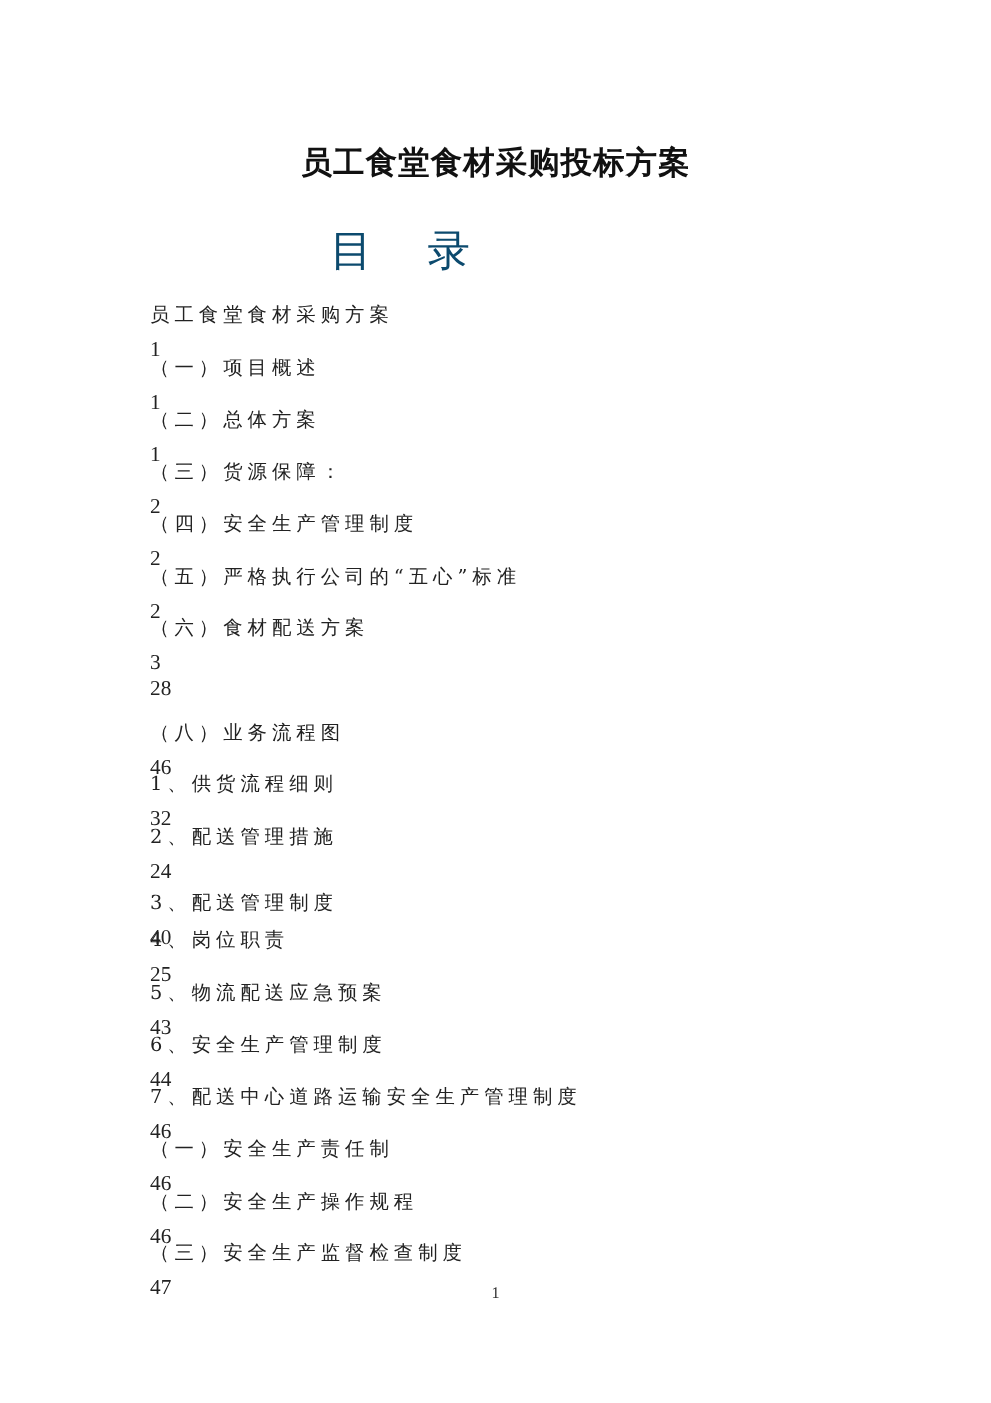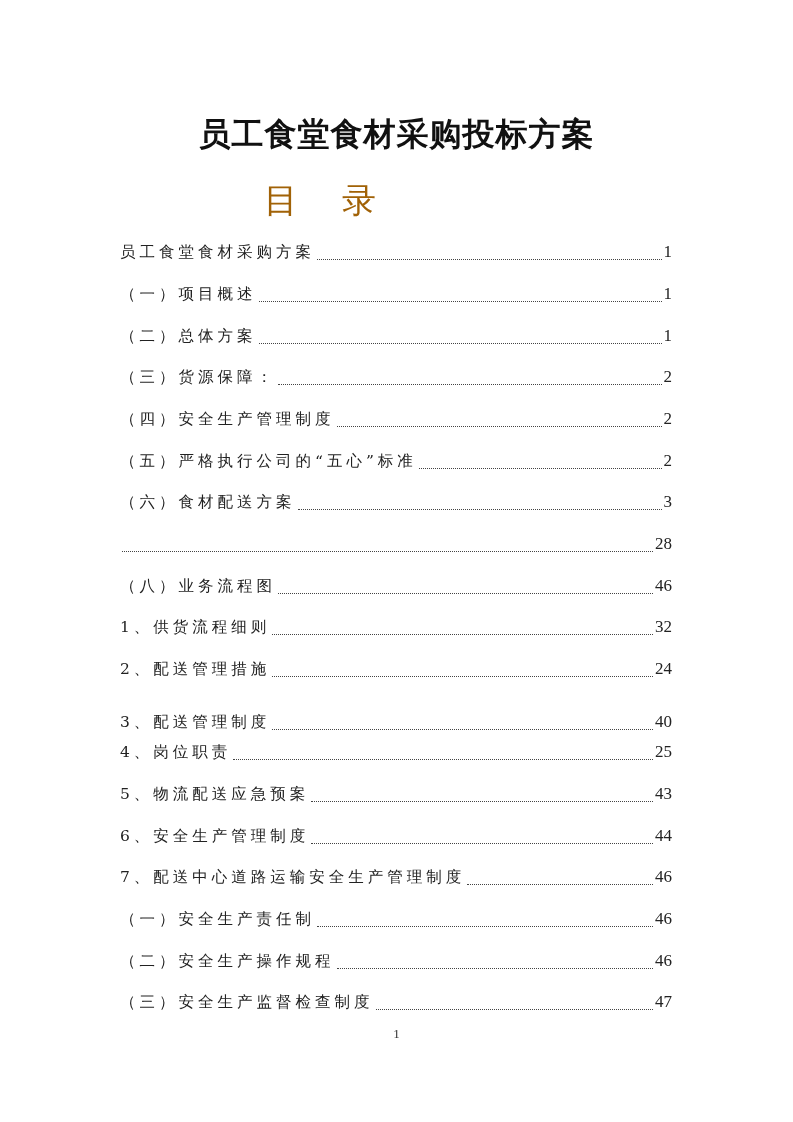--- a/index.html
+++ b/index.html
@@ -1,33 +1,33 @@
 <!DOCTYPE html>
 <html><head>
   <meta charset="utf-8">
   <style>
     html, body { margin: 0; padding: 0; background: #ffffff; }
     body { width: 793px; height: 1122px; position: relative; overflow: hidden; }
     .page { position: absolute; left: 0; top: 0; width: 793px; height: 1122px; background: #fff; }
     .doc-title {
       position: absolute; top: 113px; left: 0; width: 793px; text-align: center;
-      font-family: "DejaVu Sans", sans-serif; font-weight: bold; font-size: 32px;
+      font-family: "DejaVu Sans", sans-serif; font-weight: bold; font-size: 25px;
       color: #111; letter-spacing: 1px;
     }
     .toc-heading {
       position: absolute; top: 178px; left: 0; width: 640px; text-align: center;
-      font-family: Liberation Serif, serif; font-size: 34px; color: #a16207;
+      font-family: Liberation Serif, serif; font-size: 34px; color: #0c4a6e;
       letter-spacing: 0;
     }
     .toc-heading span.gap { display: inline-block; width: 44px; }
     .toc { position: absolute; left: 120px; top: 240px; width: 552px; }
     .toc-row {
       position: absolute; left: 0; width: 552px; height: 24px;
       display: flex; align-items: baseline;
-      font-family: "DejaVu Serif", serif; font-size: 15.5px; color: #222;
+      font-family: "DejaVu Serif", serif; font-size: 15.5px; color: #222; flex-direction: column;
     }
     .toc-label { white-space: nowrap; letter-spacing: 4px; flex: 0 0 auto; }
     .toc-dots {
       flex: 1 1 auto; overflow: hidden; white-space: nowrap;
       border-bottom: 1.5px dotted #444; margin: 0 2px; height: 0; align-self: flex-end;
       margin-bottom: 6px;
     }
     .toc-page {
       flex: 0 0 auto; font-family: "Liberation Serif", serif; font-size: 17px; color: #222;
     }

